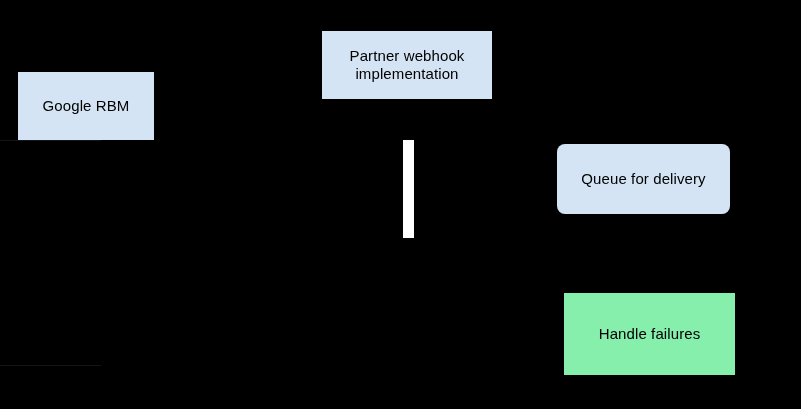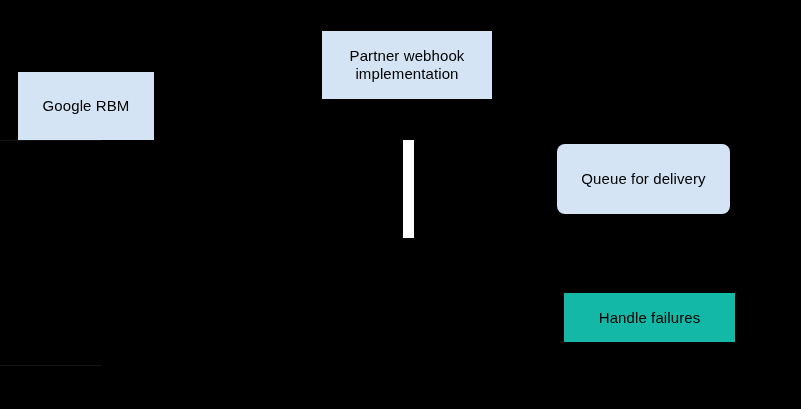--- a/index.html
+++ b/index.html
@@ -48,21 +48,21 @@
 
 <div id="canvas" style="width: 801px; height: 409px; background: rgb(0, 0, 0);">
 
   <div class="node" style="left: 18px; top: 31px; width: 136px; height: 68px; background: rgb(212, 228, 245); color: rgb(0, 0, 0); margin-top: 41px;">Google RBM</div>
 
   <div class="node" style="left: 322px; top: 31px; width: 170px; height: 68px; background: rgb(212, 228, 245); color: rgb(0, 0, 0);">Partner webhook
 implementation</div>
 
   <div class="node" style="left: 557px; top: 144px; width: 173px; height: 70px; background: rgb(212, 228, 245); color: rgb(0, 0, 0); border-radius: 8px;">Queue for delivery</div>
 
-  <div class="node" style="left: 564px; top: 293px; width: 171px; height: 49px; background: #14b8a6; color: rgb(0, 0, 0);">Handle failures</div>
+  <div class="node" style="left: 564px; top: 293px; width: 171px; height: 82px; background: #86efac; color: rgb(0, 0, 0);">Handle failures</div>
 
   <div class="artifact-bar" style="left: 403px; top: 140px; width: 11px; height: 98px; background: rgb(255, 255, 255);"></div>
 
   <div class="faint-line" style="left: 0px; top: 140px; width: 101px; background: rgb(20, 20, 20);"></div>
 
   <div class="faint-line" style="left: 0px; top: 365px; width: 101px; background: rgb(20, 20, 20);"></div>
 
 </div>
 
 </body></html>

